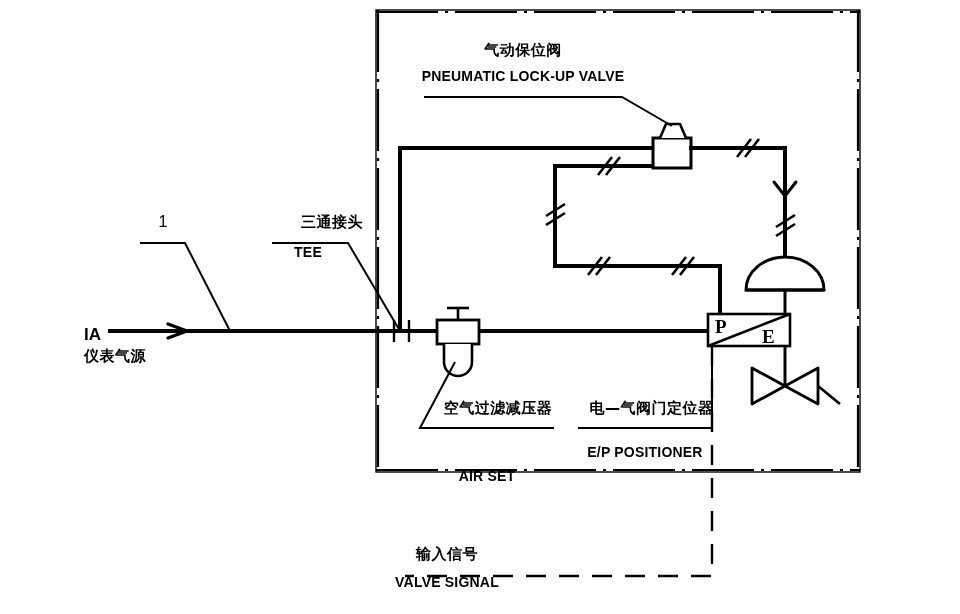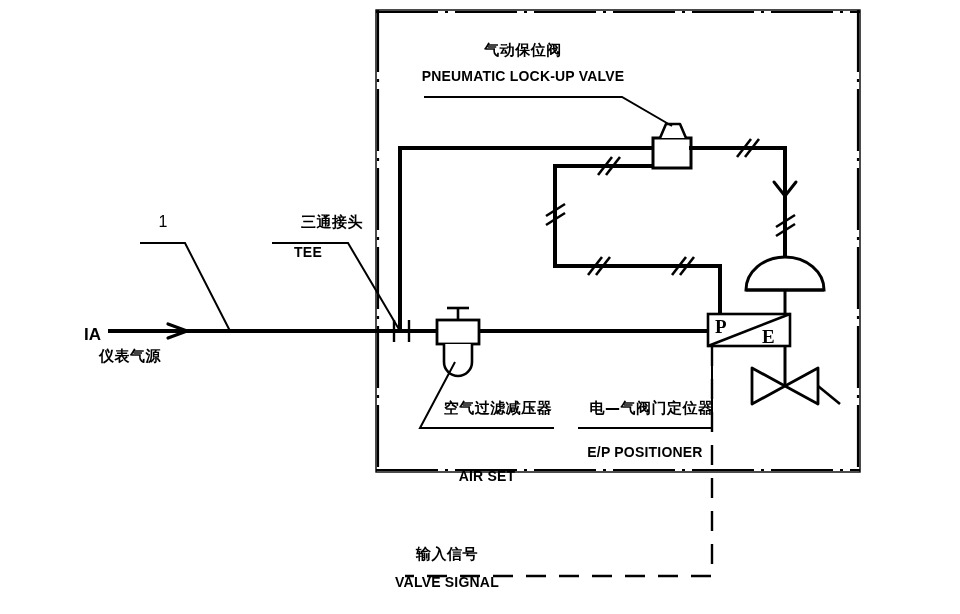--- a/index.html
+++ b/index.html
@@ -166,21 +166,21 @@
 
   <div class="lbl lbl-cn center" style="left:523px; top:42px;">气动保位阀</div>
   <div class="lbl lbl-en center" style="left:523px; top:68px;">PNEUMATIC LOCK-UP VALVE</div>
 
   <div class="lbl lbl-cn center" style="left:308px; top:214px;margin-left:24px;">三通接头</div>
   <div class="lbl lbl-en center" style="left:308px; top:244px;">TEE</div>
 
   <div class="lbl lbl-num center" style="left:163px; top:213px;">1</div>
 
   <div class="lbl lbl-en-sm" style="left:84px; top:325px;">IA</div>
-  <div class="lbl lbl-cn" style="left:99px; top:348px;">仪表气源</div>
+  <div class="lbl lbl-cn" style="left:84px; top:348px;">仪表气源</div>
 
   <div class="lbl lbl-cn center" style="left:498px; top:400px;">空气过滤减压器</div>
   <div class="lbl lbl-en center" style="left:487px; top:432px;margin-top:36px;">AIR SET</div>
 
   <div class="lbl lbl-cn center" style="left:645px; top:400px;padding-left:13px;">电—气阀门定位器</div>
   <div class="lbl lbl-en center" style="left:645px; top:432px;margin-top:12px;">E/P POSITIONER</div>
 
   <div class="lbl lbl-pe" style="left:715px; top:316px;">P</div>
   <div class="lbl lbl-pe" style="left:762px; top:326px;">E</div>
 

